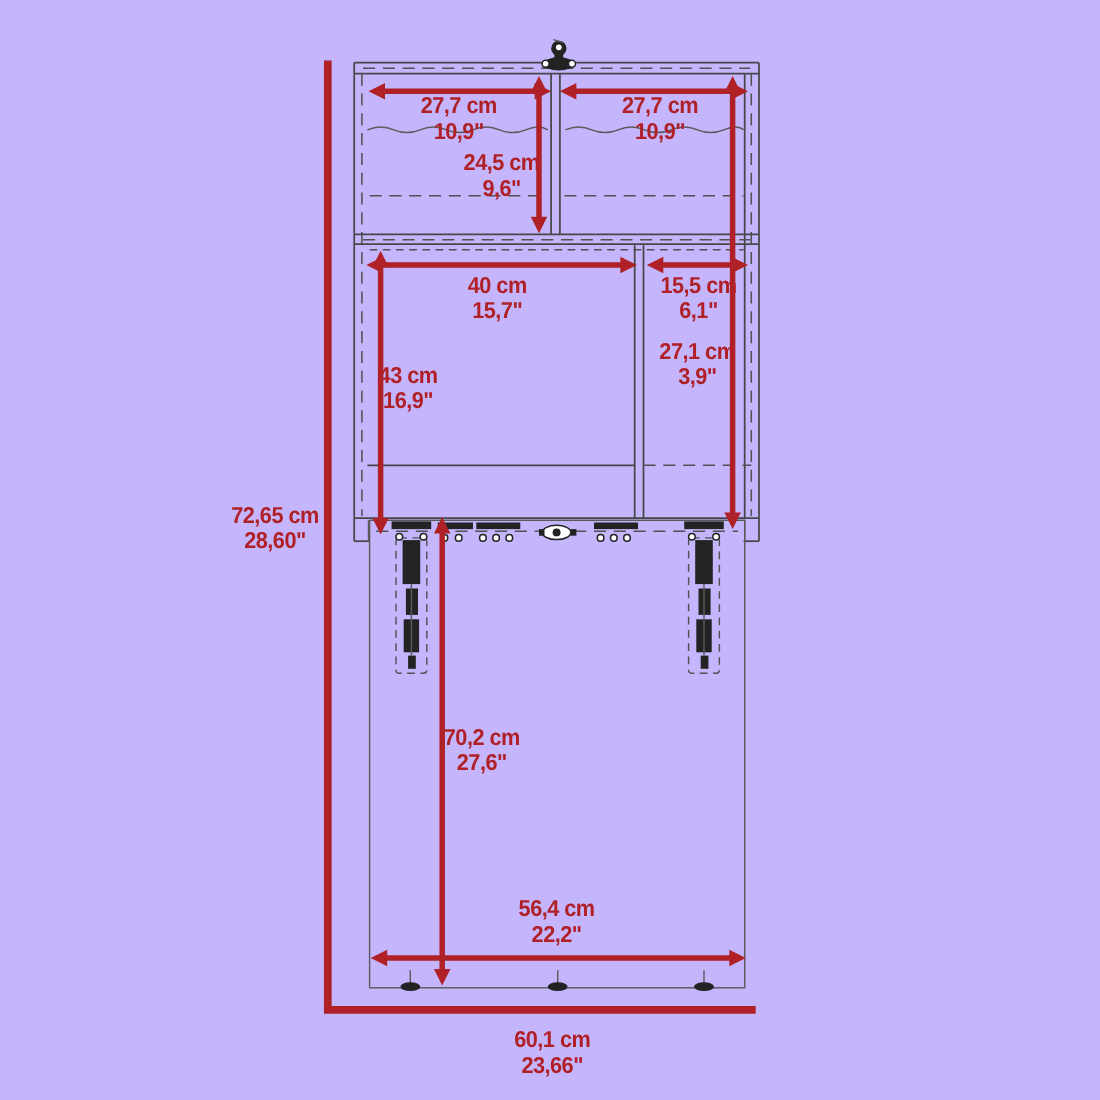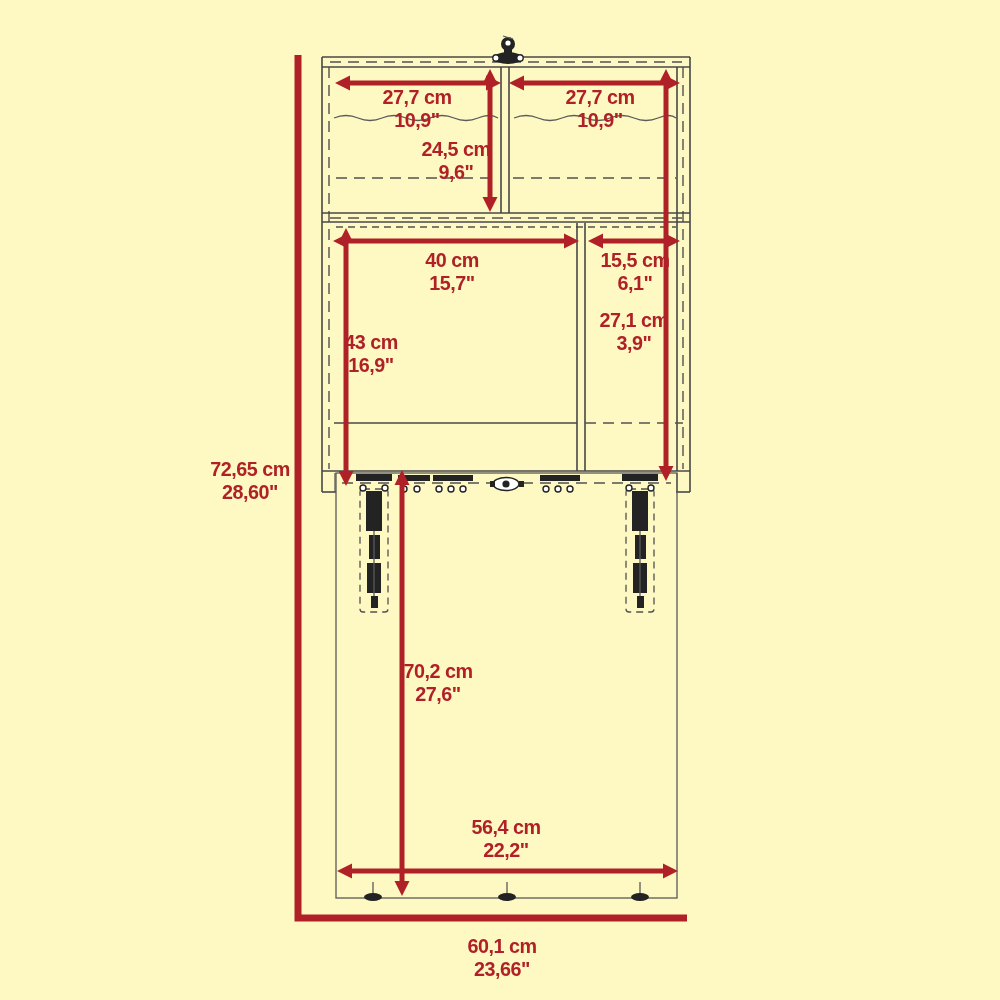--- a/index.html
+++ b/index.html
@@ -3,21 +3,21 @@
 <meta charset="utf-8">
 <style>
   :root{
     --accent:#b02127;
     --line:#474747;
   }
   html,body{margin:0;padding:0;background:#ffffff;}
   .stage{
     position:relative;
     width:1000px;height:1000px;
-    background:#fef9c3;
+    background:#c4b5fd;
     overflow:hidden;
     font-family:"Liberation Sans","DejaVu Sans",sans-serif;
   }
   .stage svg{position:absolute;left:0;top:0;}
   .ln{stroke:var(--line);stroke-width:1.6;fill:none;}
   .lnt{stroke:#5a5a5a;stroke-width:1.3;fill:none;}
   .lnd{stroke:#515151;stroke-width:1.4;fill:none;stroke-dasharray:11 7;}
   .lnd2{stroke:#515151;stroke-width:1.3;fill:none;stroke-dasharray:7 5;}
   .hw{fill:#232323;stroke:none;}
   .hwo{fill:#ffffff;stroke:#232323;stroke-width:1.4;}

